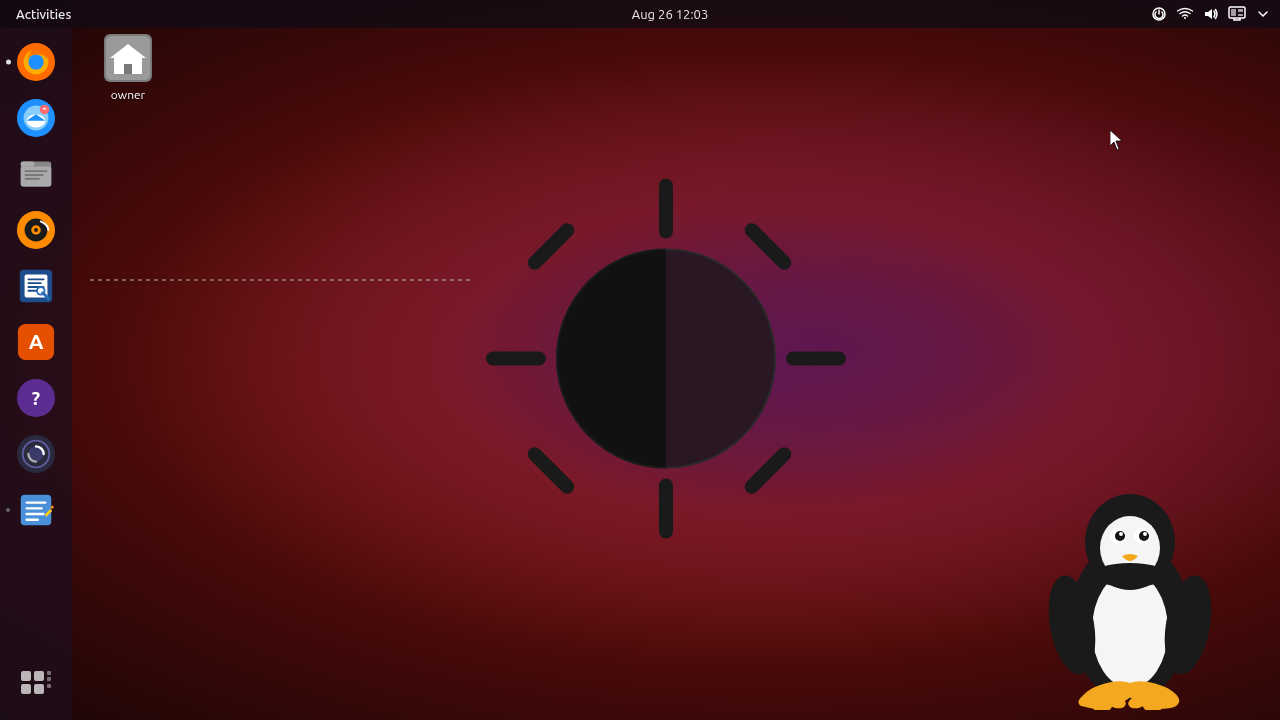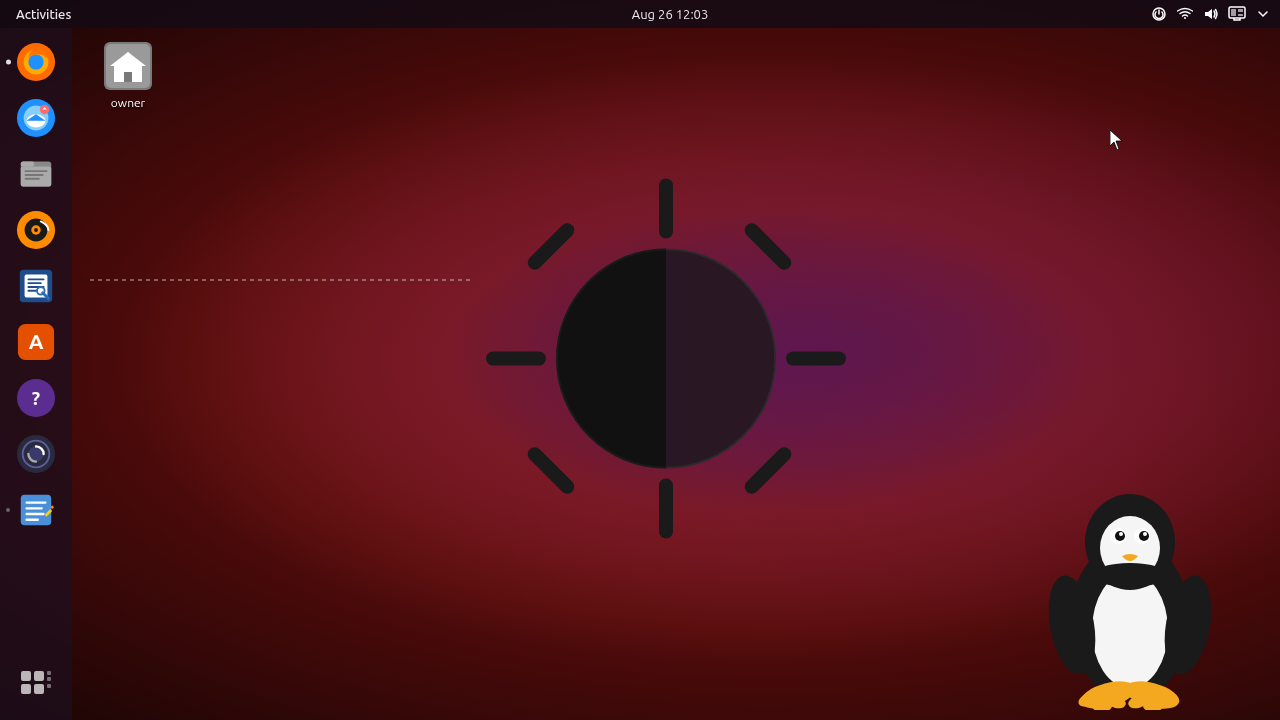--- a/index.html
+++ b/index.html
@@ -165,21 +165,21 @@
       display: flex;
       align-items: center;
       justify-content: center;
       cursor: pointer;
       margin-bottom: 8px;
     }
 
     
     .desktop-icons {
       position: absolute;
-      top: 28px;
+      top: 20px;
       left: 80px;
       display: flex;
       flex-direction: column;
       gap: 24px;
       padding: 8px;
       z-index: 100;
     }
 
     .desktop-icon {
       display: flex;

